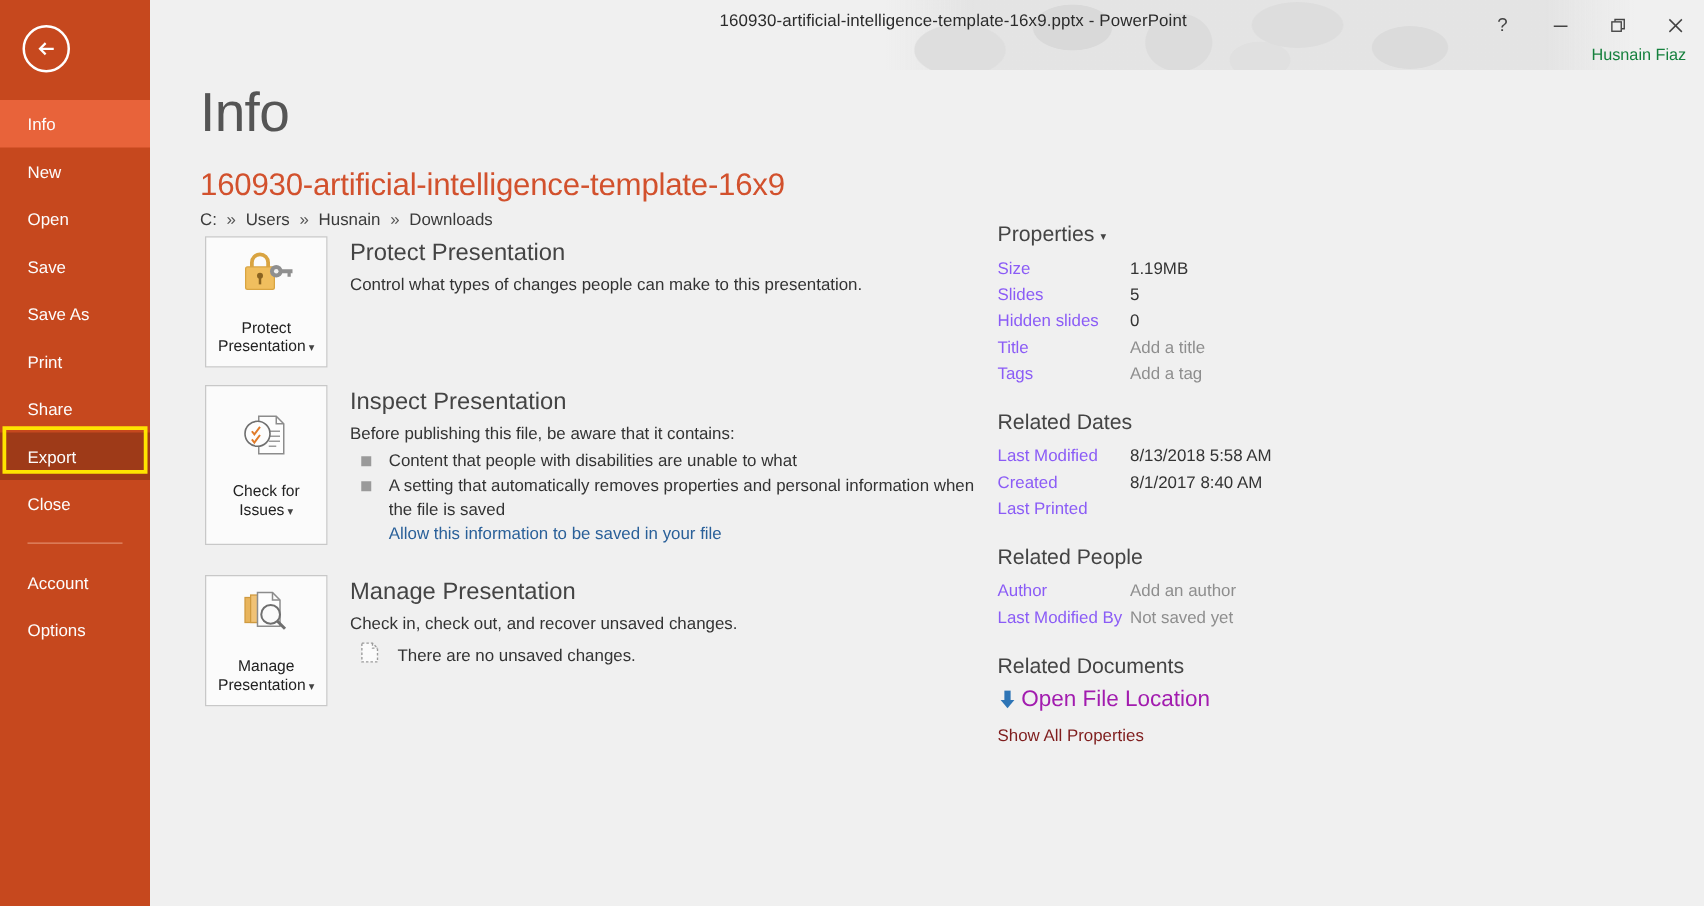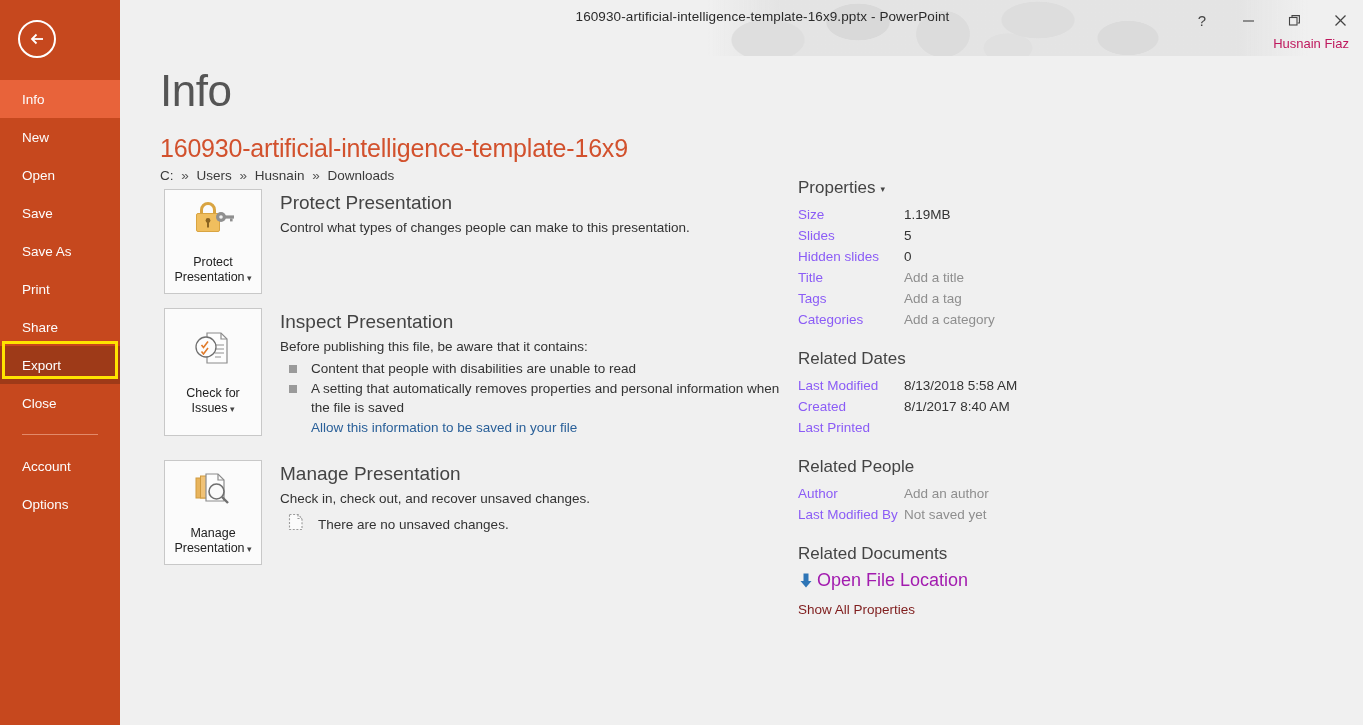--- a/index.html
+++ b/index.html
@@ -37,21 +37,21 @@
     position: absolute; top: 0; right: 0; height: 40px; display: flex; align-items: center;
   }
   .win-btn {
     width: 46px; height: 34px; display: flex; align-items: center; justify-content: center;
     font-size: 15px; color: #444; cursor: default; line-height: 1;
   }
   .win-btn.help { font-size: 15px; }
   .win-btn svg { display: block; }
   .user-name {
     position: absolute; top: 36px; right: 14px;
-    font-size: 13px; color: #be185d;
+    font-size: 13px; color: #15803d;
   }
 
   
   .sidebar {
     position: absolute; top: 0; left: 0; width: 120px; height: 725px;
     background: #c6481e;
   }
   .back-btn {
     position: absolute; top: 20px; left: 18px;
     width: 38px; height: 38px; border-radius: 50%;
@@ -293,21 +293,21 @@
           <span>Check for</span><br>
           <span>Issues</span><span class="caret"> ▾</span>
         </div>
       </div>
       <div class="sec-body">
         <div class="sec-title">Inspect Presentation</div>
         <div class="sec-desc">Before publishing this file, be aware that it contains:</div>
         <div class="bullets">
           <div class="bullet-row">
             <span class="bullet-sq"></span>
-            <span class="bullet-txt">Content that people with disabilities are unable to read</span>
+            <span class="bullet-txt">Content that people with disabilities are unable to what</span>
           </div>
           <div class="bullet-row">
             <span class="bullet-sq"></span>
             <span class="bullet-txt">A setting that automatically removes properties and personal information when the file is saved</span>
           </div>
           <span class="inline-link">Allow this information to be saved in your file</span>
         </div>
       </div>
     </div>
 
@@ -362,24 +362,20 @@
         <span class="rp-val">0</span>
       </div>
       <div class="rp-row">
         <span class="rp-key">Title</span>
         <span class="rp-val ph">Add a title</span>
       </div>
       <div class="rp-row">
         <span class="rp-key">Tags</span>
         <span class="rp-val ph">Add a tag</span>
       </div>
-      <div class="rp-row">
-        <span class="rp-key">Categories</span>
-        <span class="rp-val ph">Add a category</span>
-      </div>
 
       <div class="rp-head spaced">
         <span>Related Dates</span>
       </div>
       <div class="rp-row">
         <span class="rp-key">Last Modified</span>
         <span class="rp-val">8/13/2018 5:58 AM</span>
       </div>
       <div class="rp-row">
         <span class="rp-key">Created</span>

